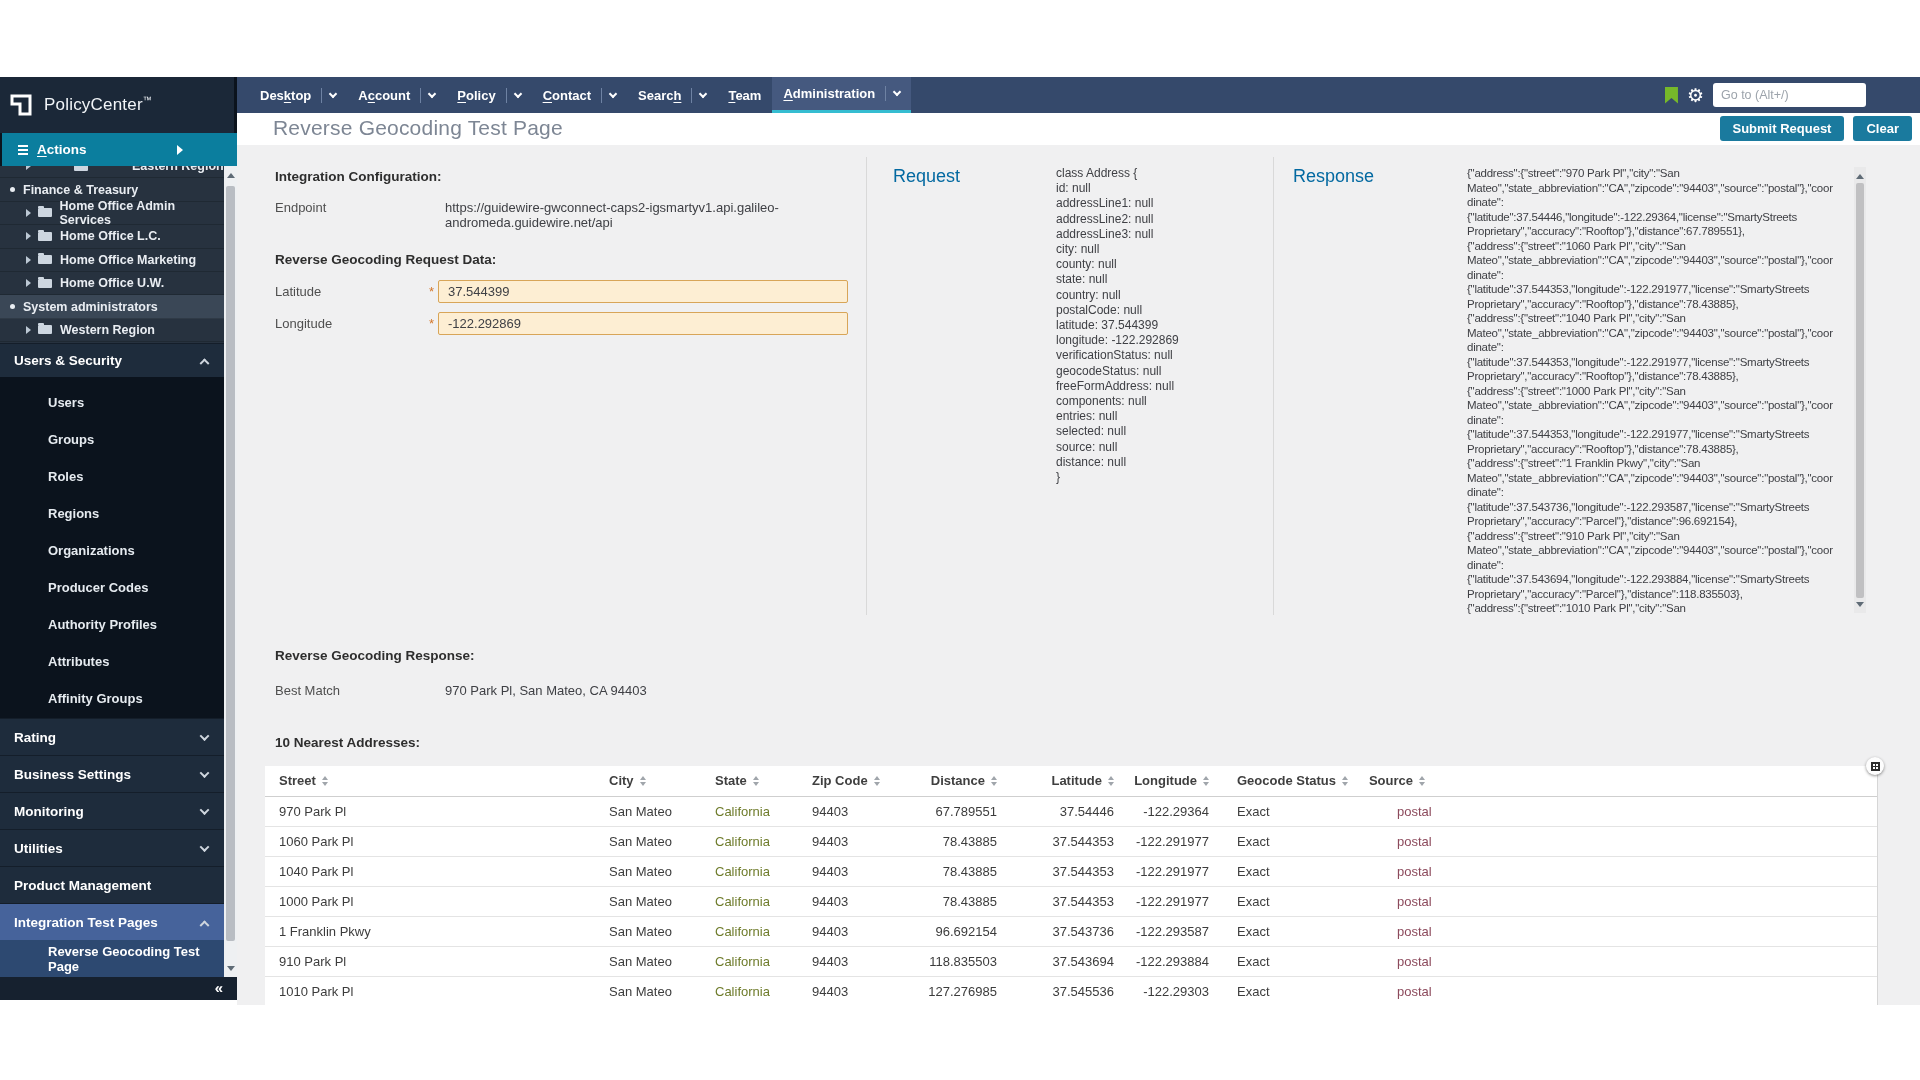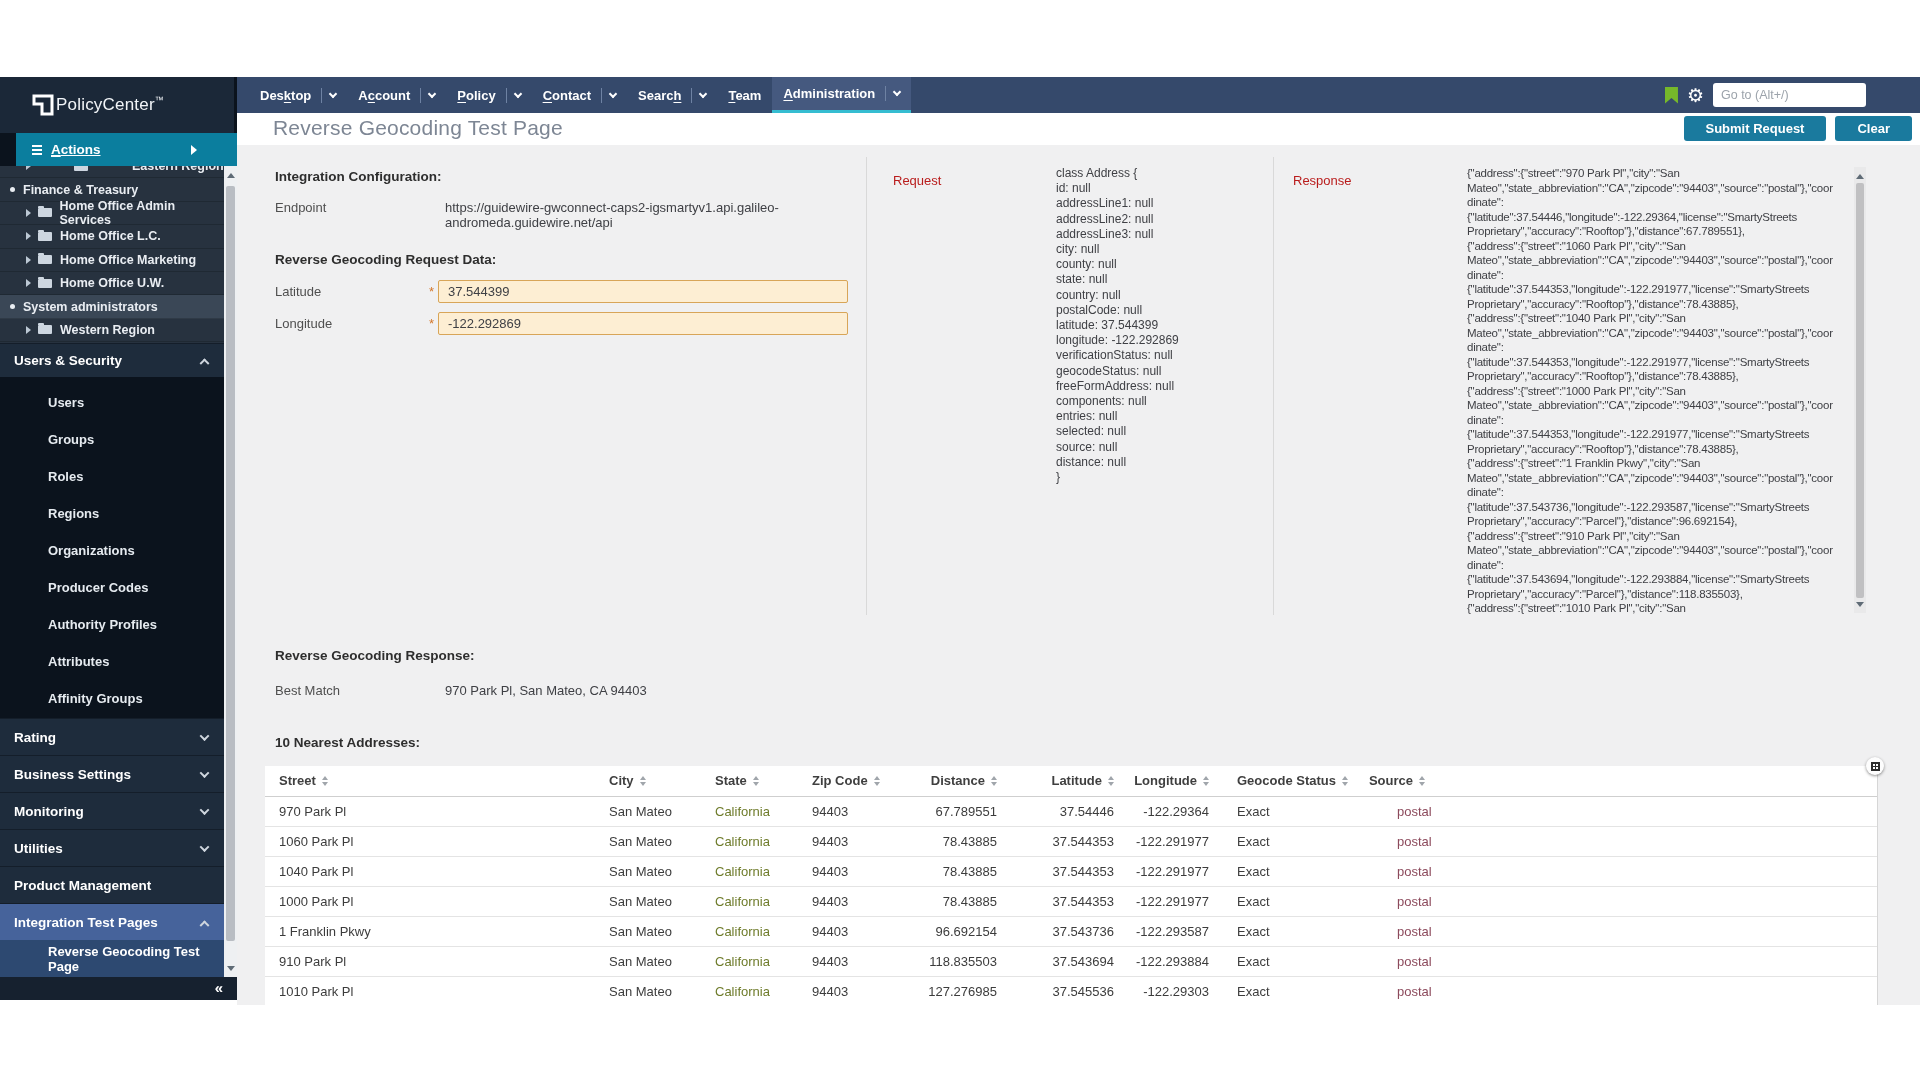--- a/index.html
+++ b/index.html
@@ -2,24 +2,24 @@
 <html><head>
 <meta charset="utf-8">
 <style>
   * { margin:0; padding:0; box-sizing:border-box; }
   html,body { background:#ffffff; }
   body { font-family:"Liberation Sans","DejaVu Sans",sans-serif; width:1920px; height:1080px; position:relative; overflow:hidden; }
   .viewport { position:absolute; top:77px; left:0; width:1920px; height:928px; background:#ffffff; }
 
   
   .sidebar { position:absolute; left:0; top:0; width:237px; height:923px; background:#0b131d; }
-  .logo-bar { position:absolute; top:0; left:0; width:234px; height:56px; background:#1b2838; display:flex; align-items:center; padding-left:30px; }
+  .logo-bar { position:absolute; top:0; left:0; width:234px; height:56px; background:#1b2838; display:flex; align-items:center; padding-left:8px; gap:10px; }
   .app-name { color:#f2f5f8; font-size:17px; letter-spacing:.2px; }
   .app-name sup { font-size:9px; }
-  .actions-row { position:absolute; top:56px; left:16px; width:237px; height:33px; background:#0b7e9e; display:flex; align-items:center; padding-left:14px; gap:9px; color:#fff; font-size:13.5px; font-weight:bold;text-decoration:underline; }
+  .actions-row { position:absolute; top:56px; left:2px; width:237px; height:33px; background:#0b7e9e; display:flex; align-items:center; padding-left:14px; gap:9px; color:#fff; font-size:13.5px; font-weight:bold; }
   .actions-icon { width:12px; height:10px; position:relative; }
   .actions-icon i { position:absolute; left:2px; width:10px; height:2px; background:#fff; display:block; }
   .actions-icon i:nth-child(1){top:0;} .actions-icon i:nth-child(2){top:4px;} .actions-icon i:nth-child(3){top:8px;}
   .actions-arrow { position:absolute; right:56px; width:0; height:0; border-top:5px solid transparent; border-bottom:5px solid transparent; border-left:6px solid #fff; }
   .key { text-decoration:underline; text-underline-offset:2px; }
 
   .side-scroll { position:absolute; top:89px; left:0; width:224px; height:811px; overflow:hidden; }
   .tree { background:#27323f; overflow:hidden; height:177px; }
   .tree-item { height:23.4px; display:flex; align-items:center; color:#e9edf2; font-size:12.5px; font-weight:bold; border-bottom:1px solid rgba(0,0,0,.18); background:#27323f; }
   .tree-item.cut { margin-top:-11px;gap:36px; }
@@ -59,38 +59,38 @@
   .topnav-right { position:absolute; right:54px; top:0; height:36px; display:flex; align-items:center; gap:9px; }
   .bookmark-ic { width:13px; height:17px; background:#76b82a; clip-path:polygon(0 0,100% 0,100% 100%,50% 68%,0 100%); }
   .gear-ic { color:#fff; font-size:19px; line-height:1; font-family:"DejaVu Sans",sans-serif; }
   .goto-input { width:153px; height:24px; border:none; border-radius:3px; padding:0 8px; font-size:12.5px; color:#333; font-family:inherit; }
   .goto-input::placeholder { color:#9ca3ab; }
 
   
   .titlebar { position:absolute; left:237px; top:36px; width:1683px; height:32px; background:#fff; }
   .page-title { position:absolute; left:36px; top:3px; font-size:21px; font-weight:normal; color:#7d8694; letter-spacing:.2px; }
   .tb-buttons { position:absolute; right:8px; top:3px; display:flex; gap:9px; }
-  .btn { background:#1a7a9e; color:#fff; border:none; border-radius:3px; height:25px; padding:0 22px; font-size:13px; font-weight:bold; font-family:inherit; cursor:pointer; }
+  .btn { background:#1a7a9e; color:#fff; border:none; border-radius:3px; height:25px; padding:0 13px; font-size:13px; font-weight:bold; font-family:inherit; cursor:pointer; }
 
   
   .content { position:absolute; left:237px; top:68px; width:1683px; height:860px; background:#f0f0f1; overflow:hidden; }
   .vdiv { position:absolute; top:12px; width:1px; height:458px; background:#d9d9d9; }
   .vdiv.d1 { left:629px; } .vdiv.d2 { left:1036px; }
   .sec-h { font-size:13.5px; font-weight:bold; color:#2e2e2e; }
   .flabel { color:#4f4f4f; font-size:13px; }
   .fval { color:#3f4045; font-size:13px; }
 
   .form-panel { position:absolute; left:38px; top:10px; width:585px; }
   .frow { display:flex; align-items:flex-start; }
   .frow .flabel { width:170px; flex:none; }
   .req-mark { color:#d4762a; font-size:13px; width:9px; flex:none; margin-top:4px; }
   .frow.inputrow .flabel { width:154px; }
   .field { width:410px; height:23px; background:#fdeed3; border:1px solid #d8a558; border-radius:2px; padding:0 9px; font-size:13px; color:#3f4045; font-family:inherit; }
 
-  .panel-label { position:absolute; top:28px; color:#b91c1c; font-size:13px; }
+  .panel-label { position:absolute; top:21px; color:#0369a1; font-size:18px; }
   .code { color:#3f4045; font-size:12px; }
   .code div { white-space:pre; }
   .request-code { position:absolute; left:819px; top:21px; width:225px; }
   .request-code div { line-height:15.2px; }
   .response-code { position:absolute; left:1230px; top:21px; width:394px; height:450px; overflow:hidden; font-size:11.5px; letter-spacing:-0.25px; }
   .response-code div { line-height:14.5px; }
   .v-scrollbar { position:absolute; left:1617px; top:22px; width:12px; height:446px; background:#e9e9ea; }
   .v-scrollbar .sb-arrow { width:12px; }
   .v-scrollbar .sb-thumb { top:16px; bottom:15px; background:#c0c0c2; }
 

